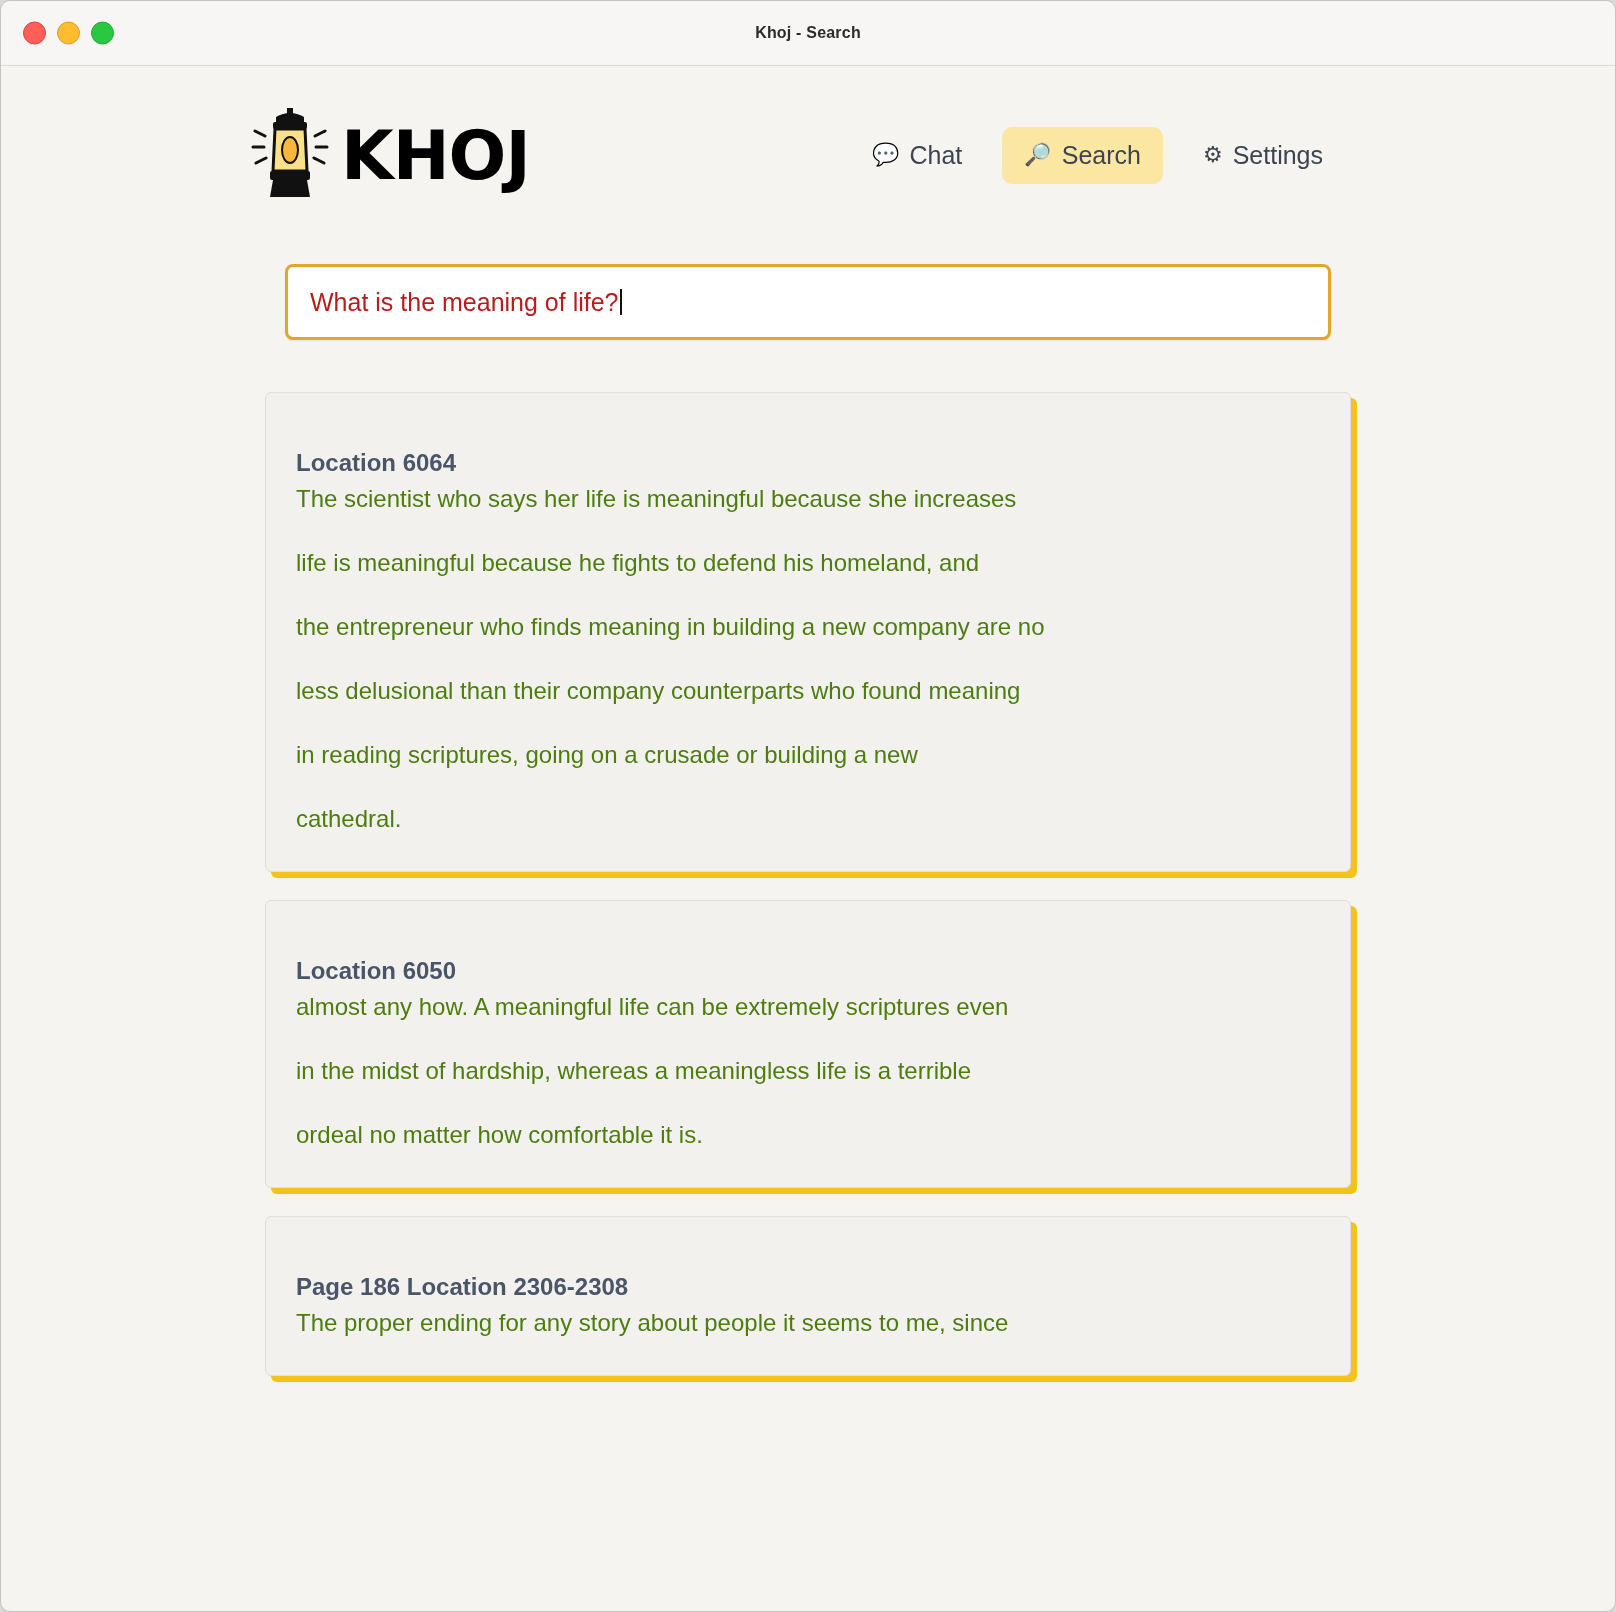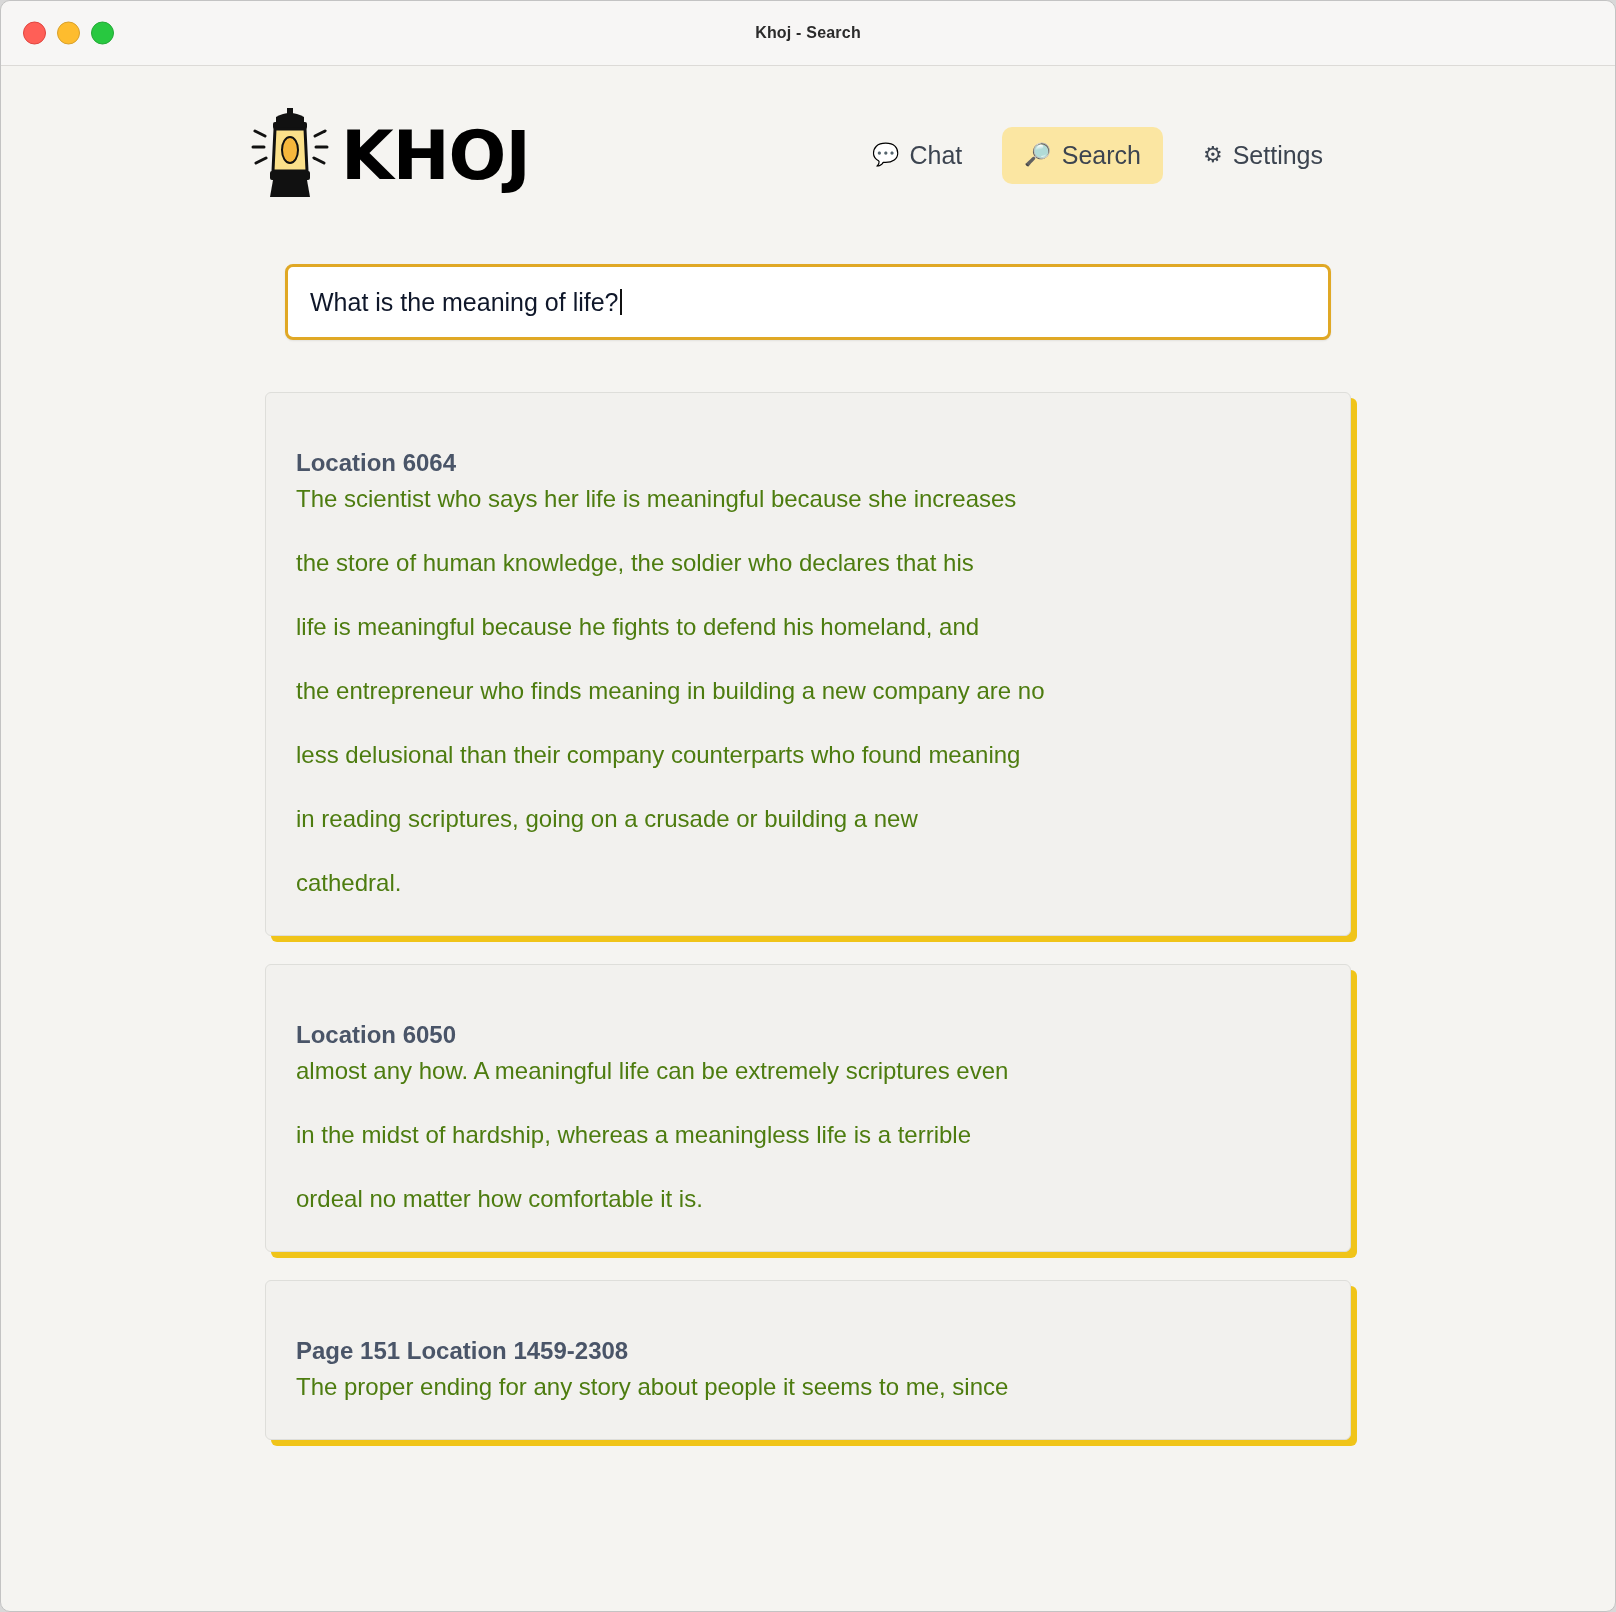--- a/index.html
+++ b/index.html
@@ -123,21 +123,21 @@
     background: #ffffff;
     border: 3px solid #e0a825;
     border-radius: 8px;
     display: flex;
     align-items: center;
     box-sizing: border-box;
     box-shadow: 0 1px 2px rgba(0,0,0,0.08);
   }
   .search-text {
     font-size: 25px;
-    color: #0f172a;
+    color: #b91c1c;
     padding-left: 22px;
     position: relative;
     white-space: nowrap;
   }
   .caret {
     display: inline-block;
     width: 2px;
     height: 26px;
     background: #111;
     vertical-align: -5px;
@@ -235,36 +235,35 @@
         <span class="search-text">What is the meaning of life?</span>
           <span class="caret"></span>
       </div>
     </div>
 
     <div class="results">
 
       <div class="card">
         <div class="card-title">Location 6064</div>
         <div class="card-line">The scientist who says her life is meaningful because she increases</div>
-        <div class="card-line">the store of human knowledge, the soldier who declares that his</div>
         <div class="card-line">life is meaningful because he fights to defend his homeland, and</div>
         <div class="card-line">the entrepreneur who finds meaning in building a new company are no</div>
         <div class="card-line">less delusional than their company counterparts who found meaning</div>
         <div class="card-line">in reading scriptures, going on a crusade or building a new</div>
         <div class="card-line">cathedral.</div>
       </div>
 
       <div class="card">
         <div class="card-title">Location 6050</div>
         <div class="card-line">almost any how. A meaningful life can be extremely scriptures even</div>
         <div class="card-line">in the midst of hardship, whereas a meaningless life is a terrible</div>
         <div class="card-line">ordeal no matter how comfortable it is.</div>
       </div>
 
       <div class="card">
-        <div class="card-title">Page 151 Location 1459-2308</div>
+        <div class="card-title">Page 186 Location 2306-2308</div>
         <div class="card-line">The proper ending for any story about people it seems to me, since</div>
       </div>
 
     </div>
 
   </div>
 </div>
 
 </body></html>

